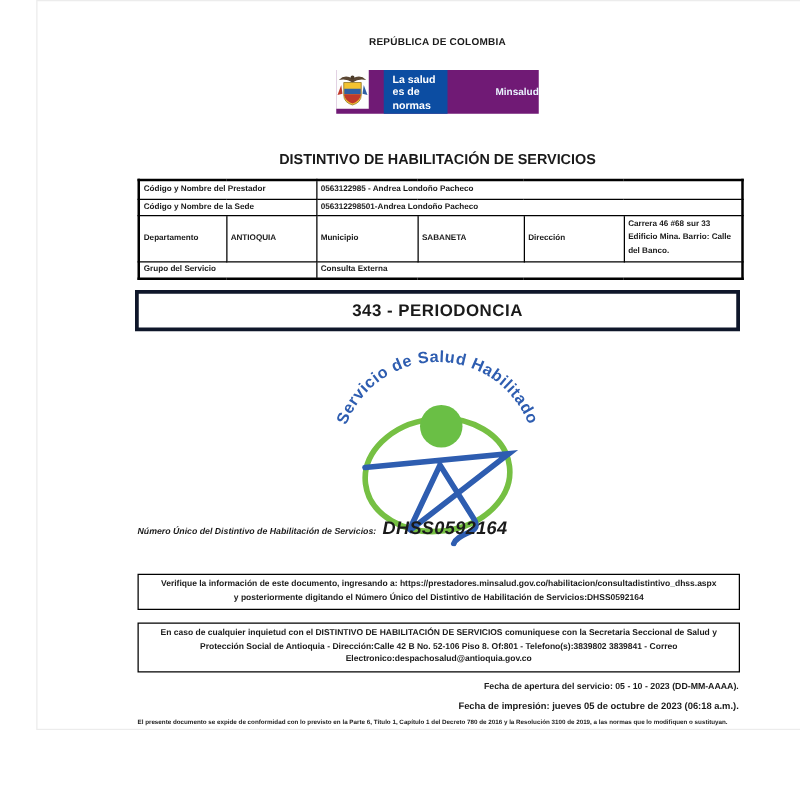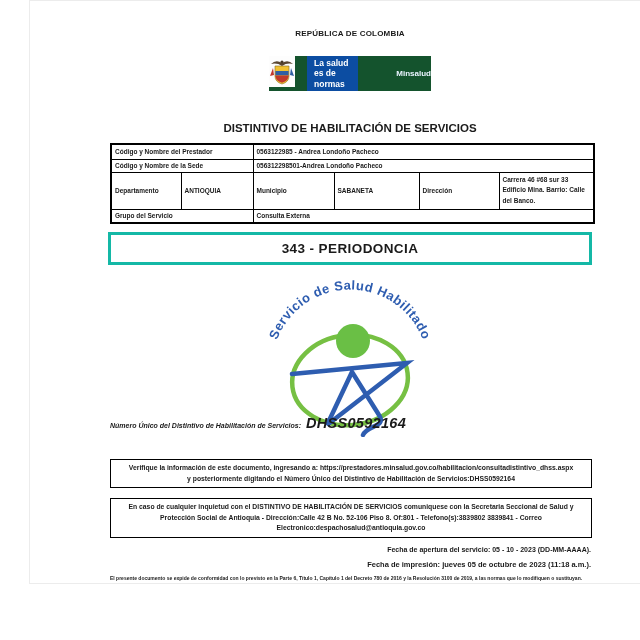--- a/index.html
+++ b/index.html
@@ -11,21 +11,21 @@
   }
   .centered { position:absolute; left:0; width:640px; text-align:center; }
 
   .republic { top:28px; font-size:8px; font-weight:bold; letter-spacing:.2px; }
   .ministry { top:108px; font-size:8px; font-weight:bold; }
   .doc-title { top:121px; font-size:11.5px; font-weight:bold; }
 
   
   .logo-strip {
     position:absolute; top:55px; left:239px; width:162px; height:35px;
-    display:flex; background:#14532d;gap:12px;
+    display:flex; background:#701a75;gap:12px;
   }
   .logo-emblem { width:36px; height:31px; background:#fdfdfd; display:flex; align-items:center; justify-content:center; }
   .logo-slogan {
     width:82px; background:#0c4da2; color:#fff; font-size:8.5px; font-weight:bold;
     display:flex; flex-direction:column; justify-content:center; padding-left:7px; line-height:1.25;
   }
   .logo-brand {
     flex:1; color:#eaf4ff; font-size:8px; font-weight:bold;
     display:flex; align-items:center; justify-content:center;padding-left:26px;
   }
@@ -37,21 +37,21 @@
     border:2px solid #000;
   }
   table.info td { border:1px solid #000; padding:1px 3px; font-size:6.5px; font-weight:bold; vertical-align:middle; }
   td.val-big { font-size:9px; }
   td.val-med { font-size:7px; }
   tr.r1 { height:15px; } tr.r2 { height:13px; } tr.r3 { height:37px; } tr.r4 { height:14px; }
   td.addr { font-size:6.3px; line-height:1.55; }
 
   .banner {
     position:absolute; top:231px; left:78px; width:484px; height:33px;
-    border:3px solid #14b8a6; display:flex; align-items:center; justify-content:center;
+    border:3px solid #0f172a; display:flex; align-items:center; justify-content:center;
     font-size:13.5px; font-weight:bold; letter-spacing:.4px;
   }
 
   .seal { position:absolute; top:276px; left:225px; width:190px; height:160px; }
 
   .numero-line {
     position:absolute; top:414px; left:80px; width:483px;
     display:flex; align-items:baseline; gap:5px; white-space:nowrap;
   }
   .numero-label { font-size:7px; font-weight:bold; font-style:italic; }
@@ -162,19 +162,19 @@
     <div>y posteriormente digitando el Número Único del Distintivo de Habilitación de Servicios:DHSS0592164</div>
   </div>
 
   <div class="outline-box contact-box">
     <div>En caso de cualquier inquietud con el DISTINTIVO DE HABILITACIÓN DE SERVICIOS comuniquese con la Secretaria Seccional de Salud y</div>
     <div>Protección Social de Antioquia - Dirección:Calle 42 B No. 52-106 Piso 8. Of:801 - Telefono(s):3839802 3839841 - Correo</div>
     <div>Electronico:despachosalud@antioquia.gov.co</div>
   </div>
 
   <div class="date-line date-opening">Fecha de apertura del servicio: 05 - 10 - 2023 (DD-MM-AAAA).</div>
-  <div class="date-line date-printed">Fecha de impresión: jueves 05 de octubre de 2023 (11:18 a.m.).</div>
+  <div class="date-line date-printed">Fecha de impresión: jueves 05 de octubre de 2023 (06:18 a.m.).</div>
 
   <div class="disclaimer">El presente documento se expide de conformidad con lo previsto en la Parte 6, Título 1, Capítulo 1 del Decreto 780 de 2016 y la Resolución 3100 de 2019, a las normas que lo modifiquen o sustituyan.</div>
   <div class="internal-code">Código interno MinSalud_PS 1070809280</div>
   <div class="version">Versión 3.0.</div>
 
 </div>
 
 </body></html>

